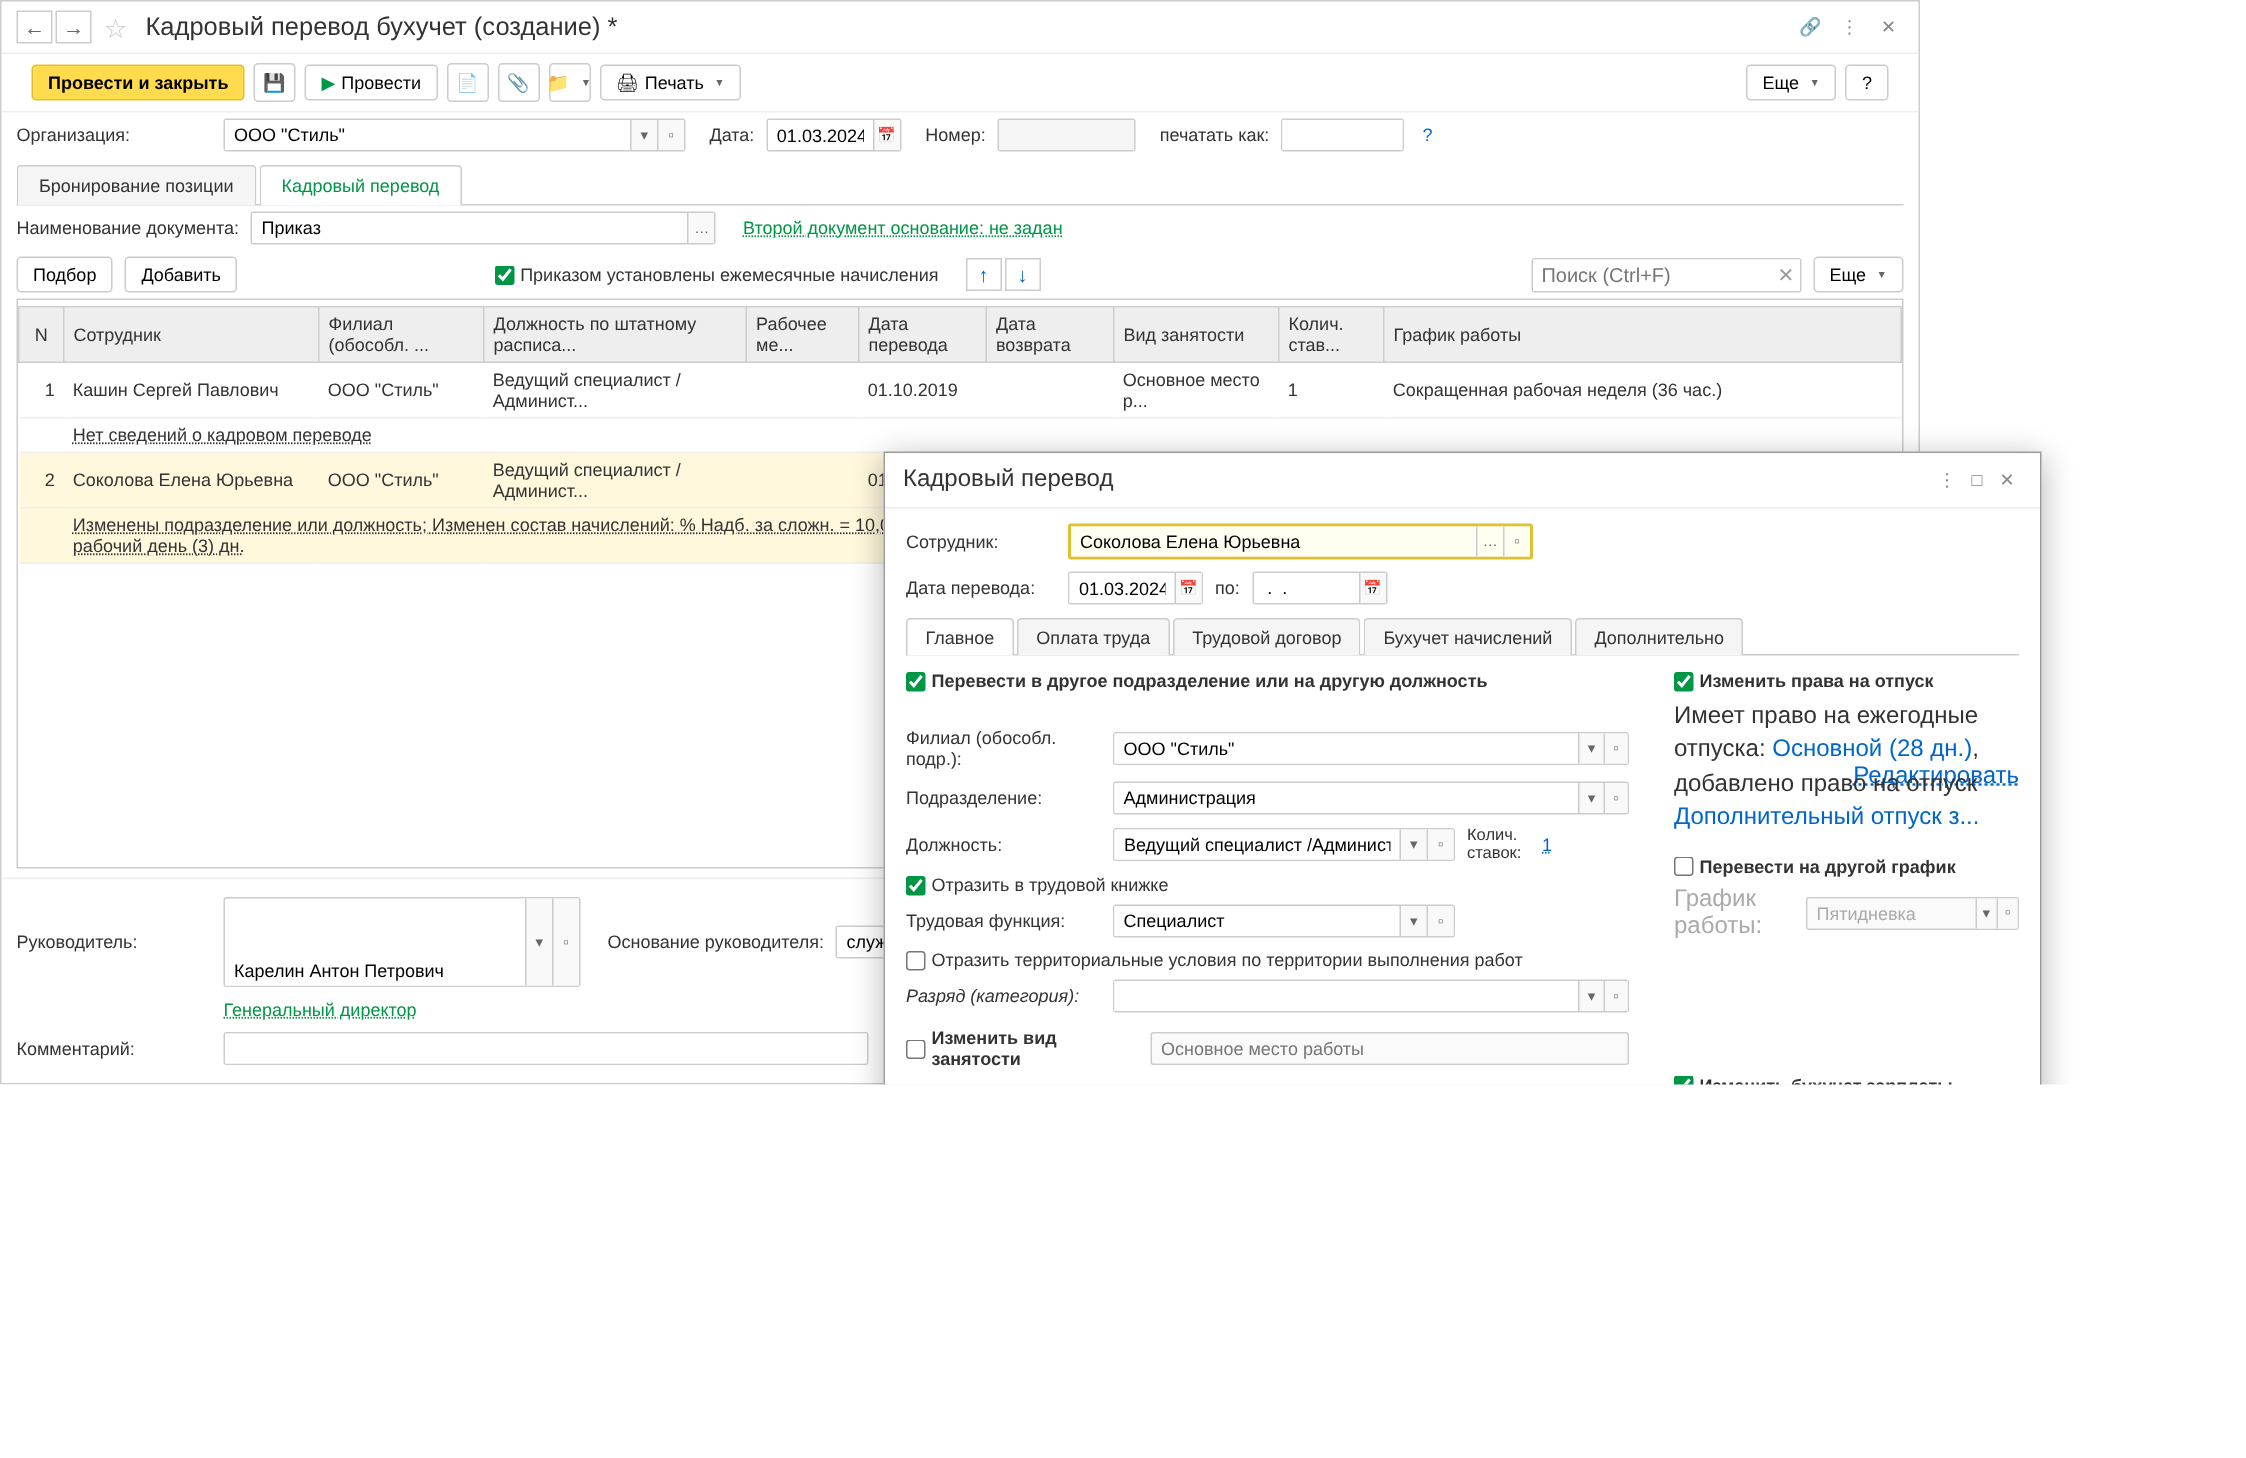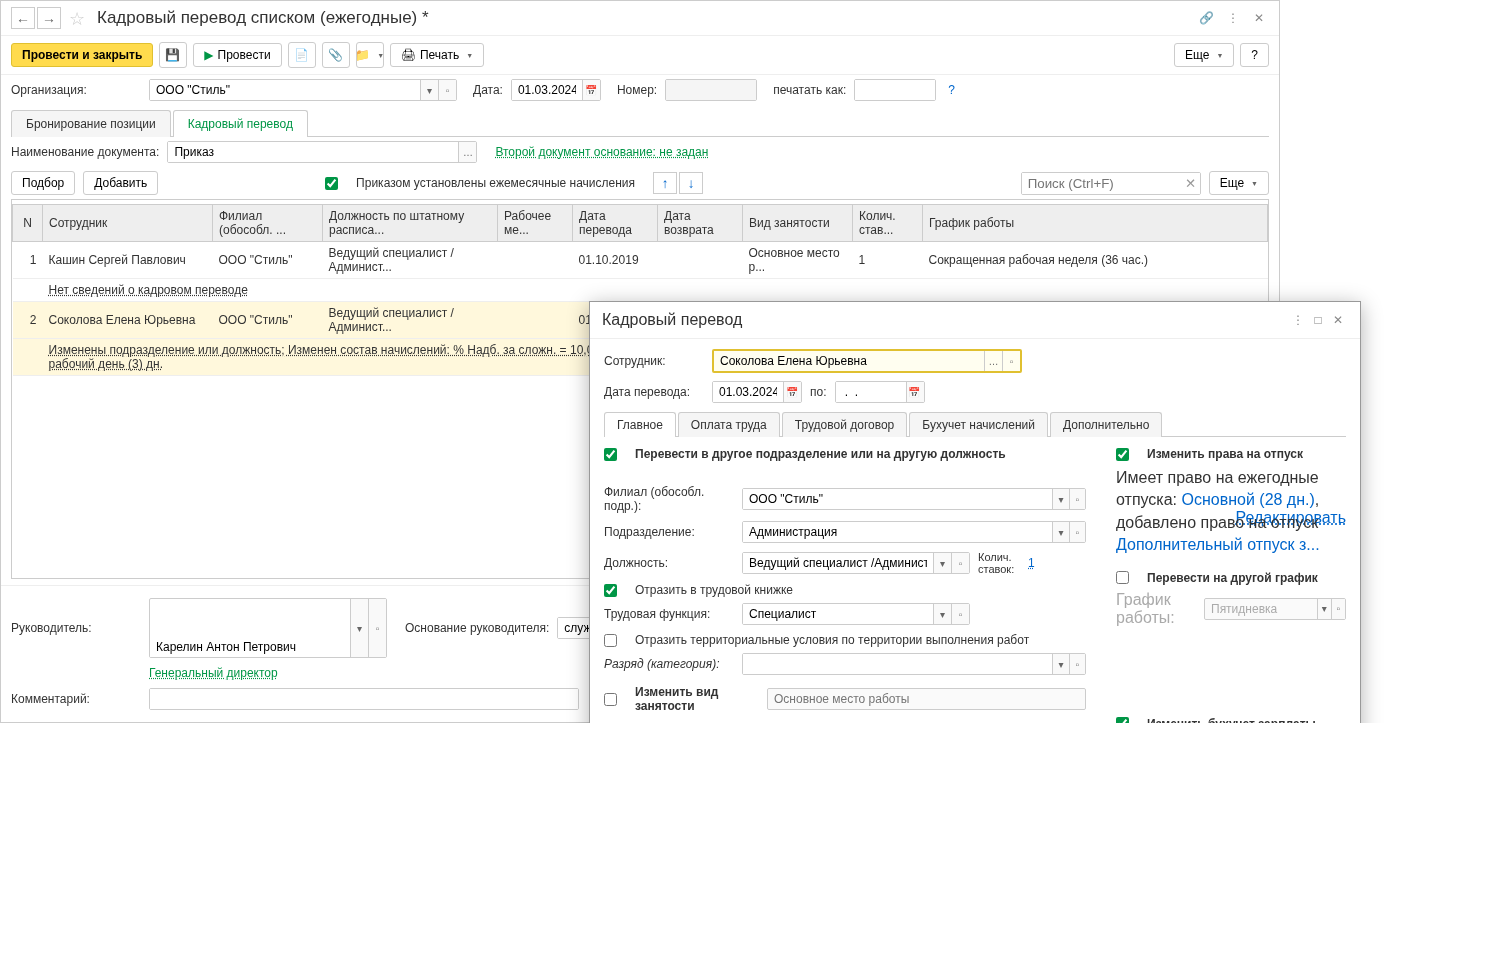--- a/index.html
+++ b/index.html
@@ -5,35 +5,35 @@
 * { box-sizing: border-box; margin: 0; padding: 0; }
 body { font-family: Arial, sans-serif; font-size: 12px; color: #333; background: #fff; }
 .window { border: 1px solid #ccc; position: relative; }
 .window-header { display: flex; align-items: center; padding: 6px 10px; border-bottom: 1px solid #eee; }
 .nav-btns { display: flex; gap: 2px; margin-right: 8px; }
 .nav-btn { width: 24px; height: 22px; border: 1px solid #ccc; background: #fff; cursor: pointer; display: flex; align-items: center; justify-content: center; font-size: 14px; color: #666; }
 .star-icon { width: 20px; height: 20px; margin-right: 8px; cursor: pointer; color: #ccc; font-size: 18px; }
 .window-title { font-size: 17px; font-weight: normal; flex: 1; }
 .window-controls { display: flex; gap: 6px; align-items: center; }
 .win-ctrl { width: 20px; height: 20px; cursor: pointer; display: flex; align-items: center; justify-content: center; color: #888; }
-.toolbar { display: flex; align-items: center; padding: 6px 10px; gap: 6px; border-bottom: 1px solid #eee; }
+.toolbar { display: flex; align-items: center; padding: 6px 20px; gap: 6px; border-bottom: 1px solid #eee; }
 .btn { border: 1px solid #ccc; background: #fff; padding: 4px 10px; cursor: pointer; border-radius: 3px; font-size: 12px; display: inline-flex; align-items: center; gap: 4px; }
 .btn-primary { background: #ffdb4d; border-color: #e0c030; font-weight: bold; }
 .btn-icon { width: 28px; height: 26px; padding: 0; justify-content: center; }
 .btn-dropdown::after { content: '▼'; font-size: 7px; margin-left: 3px; color: #666; }
 .form-row { display: flex; align-items: center; padding: 4px 10px; gap: 8px; }
 .form-label { min-width: 130px; }
 .input-group { display: flex; border: 1px solid #ccc; border-radius: 2px; }
 .input-group input { border: none; padding: 3px 6px; outline: none; font-size: 12px; }
 .input-group .ig-btn { border: none; border-left: 1px solid #ccc; background: #f9f9f9; width: 18px; cursor: pointer; display: flex; align-items: center; justify-content: center; font-size: 10px; color: #666; }
 .tabs { display: flex; border-bottom: 1px solid #ccc; margin: 4px 10px 0; }
 .tab { padding: 6px 14px; border: 1px solid #ccc; border-bottom: none; background: #f5f5f5; cursor: pointer; border-radius: 3px 3px 0 0; margin-right: 2px; position: relative; top: 1px; }
 .tab.active { background: #fff; color: #009646; }
 .section-row { display: flex; align-items: center; padding: 4px 10px; gap: 8px; }
-.checkbox-row { display: flex; align-items: center; gap: 18px; }
+.checkbox-row { display: flex; align-items: center; gap: 4px; }
 .checkbox-row input[type=checkbox] { accent-color: #009646; }
 .arrow-btns { display: flex; gap: 2px; }
 .arrow-btn { width: 24px; height: 22px; border: 1px solid #ccc; background: #fff; cursor: pointer; display: flex; align-items: center; justify-content: center; }
 .search-box { display: flex; border: 1px solid #ccc; border-radius: 2px; }
 .search-box input { border: none; padding: 3px 6px; width: 160px; outline: none; color: #aaa; }
 .search-box .clear-btn { border: none; background: #fff; width: 18px; cursor: pointer; color: #999; }
 .table { width: 100%; border-collapse: collapse; margin-top: 4px; }
 .table th { background: #eee; border: 1px solid #ccc; padding: 4px 6px; text-align: left; font-weight: normal; font-size: 12px; }
 .table td { border-bottom: 1px solid #eee; padding: 4px 6px; font-size: 12px; }
 .table-area { min-height: 380px; border: 1px solid #ccc; margin: 0 10px; overflow: hidden; }
@@ -69,21 +69,21 @@
 </head>
 <body>
 
 <div class="window" style="width:1280px;">
   <div class="window-header">
     <div class="nav-btns">
       <button class="nav-btn">←</button>
       <button class="nav-btn">→</button>
     </div>
     <span class="star-icon">☆</span>
-    <div class="window-title">Кадровый перевод списком (ежегодные) *</div>
+    <div class="window-title">Кадровый перевод бухучет (создание) *</div>
     <div class="window-controls">
       <span class="win-ctrl">🔗</span>
       <span class="win-ctrl">⋮</span>
       <span class="win-ctrl">✕</span>
     </div>
   </div>
 
   <div class="toolbar">
     <button class="btn btn-primary">Провести и закрыть</button>
     <button class="btn btn-icon">💾</button>

